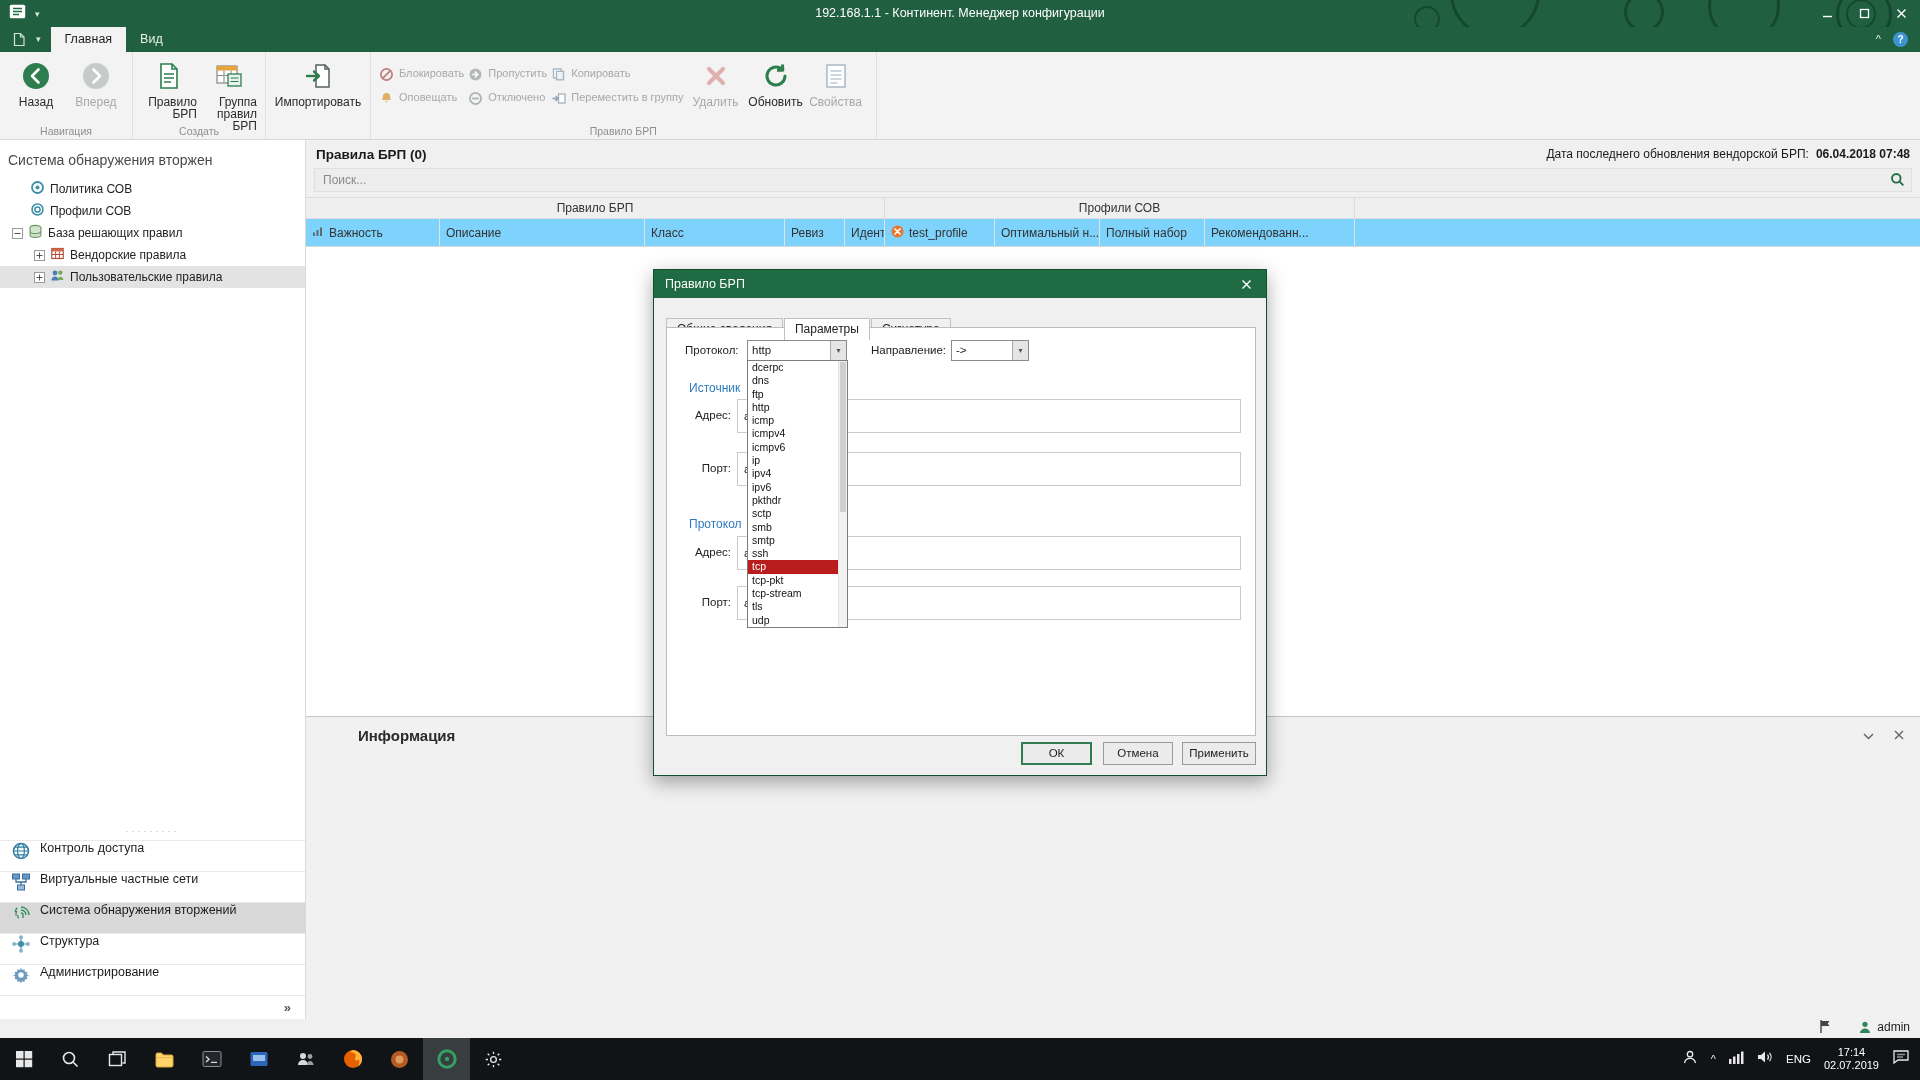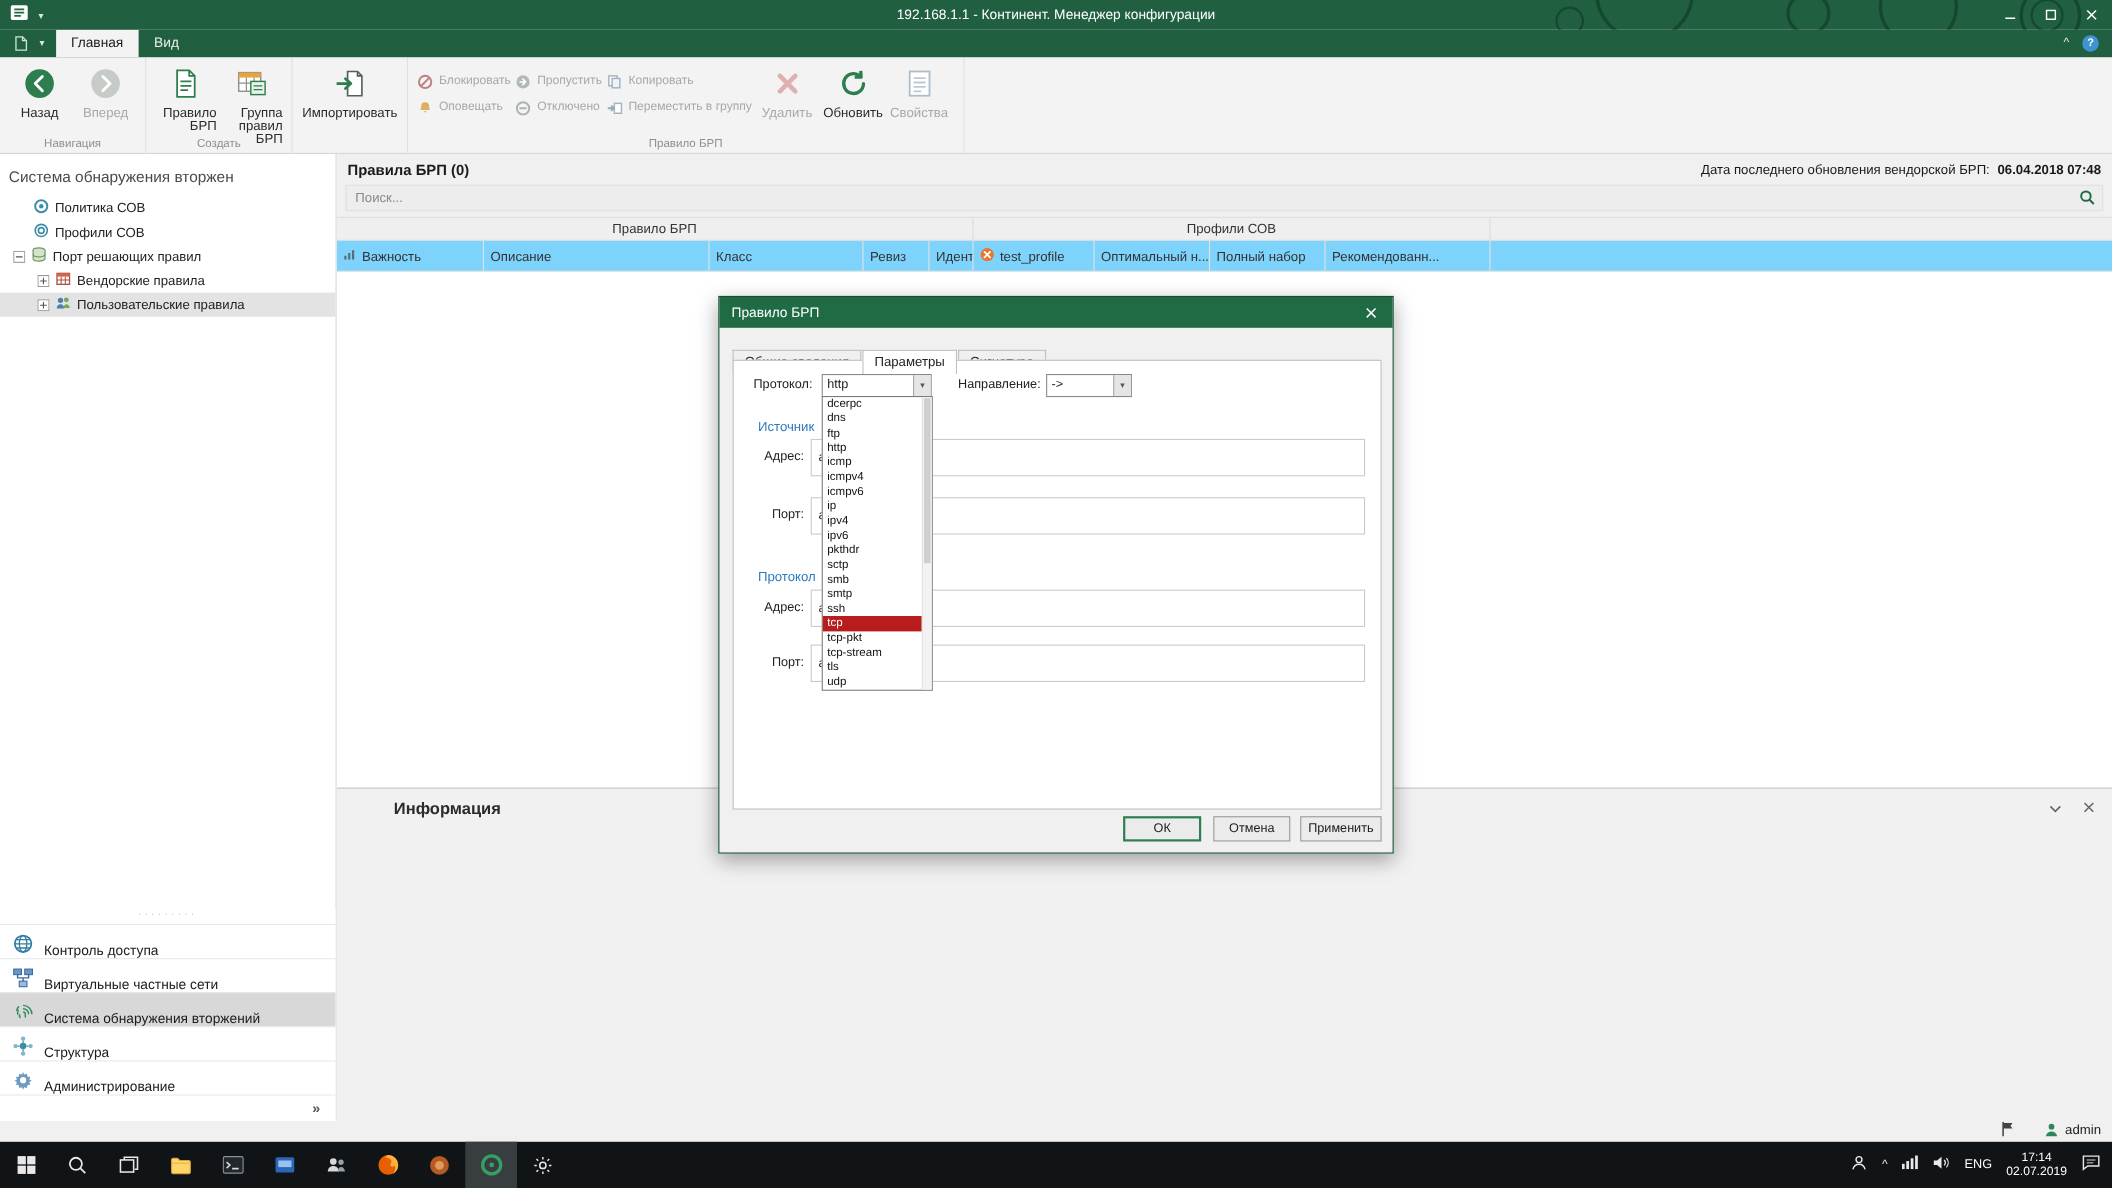--- a/index.html
+++ b/index.html
@@ -45,21 +45,21 @@
 
   
   .sidepanel{position:absolute;left:0;top:140px;width:306px;height:879px;background:#fff;border-right:1px solid #d9d9d9;z-index:5}
   .side-title{padding:12px 6px 10px 8px;font-size:14px;color:#4a4a4a;white-space:nowrap;overflow:hidden}
   .tree-row{display:flex;align-items:center;height:22px;font-size:12px;color:#222;gap:5px;cursor:default}
   .tree-row.sel{background:#e3e3e3}
   .pl30{padding-left:30px}.pl12{padding-left:12px}.pl34{padding-left:34px}
   .exp{width:11px;height:11px;flex:0 0 11px;display:flex}
   .side-bottom{position:absolute;left:0;bottom:0;width:100%;background:#fff}
   .drag-dots{height:15px;text-align:center;color:#b5b5b5;font-size:9px;letter-spacing:3px;line-height:12px}
-  .nav-item{display:flex;align-items:flex-end;gap:9px;height:31px;border-top:1px solid #e9e9e9;padding-left:11px;font-size:12.5px;color:#1c1c1c;cursor:default}
+  .nav-item{display:flex;align-items:flex-start;gap:9px;height:31px;border-top:1px solid #e9e9e9;padding-left:11px;font-size:12.5px;color:#1c1c1c;cursor:default}
   .nav-item.sel{background:#d8d8d8}
   .nav-collapse{height:24px;border-top:1px solid #e9e9e9;text-align:right;padding-right:14px;font-size:13px;font-weight:bold;color:#555;line-height:24px}
 
   
   .main{position:absolute;left:306px;top:140px;width:1614px;height:879px;background:#fff;z-index:4}
   .main-top{background:#f0f0f0;padding-bottom:5px}
   .content-header{display:flex;align-items:center;height:28px;padding:0 10px}
   .page-title{font-size:13.5px;font-weight:600;color:#1a1a1a}
   .updated{margin-left:auto;display:flex;gap:7px;font-size:12px;color:#1a1a1a}
   .updated .val{font-weight:600}
@@ -325,21 +325,21 @@
           <svg width="11" height="11">
             <rect x="0.5" y="0.5" width="10" height="10" fill="#fff" stroke="#9a9a9a"></rect>
             <path d="M2.5 5.5h6" stroke="#555"></path>
           </svg>
         </span>
       <span><svg width="15" height="15" viewBox="0 0 15 15">
             <ellipse cx="7.5" cy="3.6" rx="5.4" ry="2.2" fill="#d4e4ca" stroke="#6f9668" stroke-width="1.1"></ellipse>
             <path d="M2.1 3.6v7.6c0 1.2 2.4 2.2 5.4 2.2s5.4-1 5.4-2.2V3.6" fill="#d4e4ca" stroke="#6f9668" stroke-width="1.1"></path>
             <path d="M2.1 7.4c0 1.2 2.4 2.2 5.4 2.2s5.4-1 5.4-2.2" fill="none" stroke="#6f9668" stroke-width="1.1"></path>
           </svg></span>
-      <span>Порт решающих правил</span>
+      <span>База решающих правил</span>
     </div>
     <div class="tree-row pl34">
       <span class="exp">
           <svg width="11" height="11">
             <rect x="0.5" y="0.5" width="10" height="10" fill="#fff" stroke="#9a9a9a"></rect>
             <path d="M2.5 5.5h6M5.5 2.5v6" stroke="#555"></path>
           </svg>
         </span>
       <span><svg width="15" height="15">
             <rect x="1.8" y="2.5" width="11.4" height="10" fill="#fff" stroke="#b34f3f" stroke-width="1.2"></rect>

